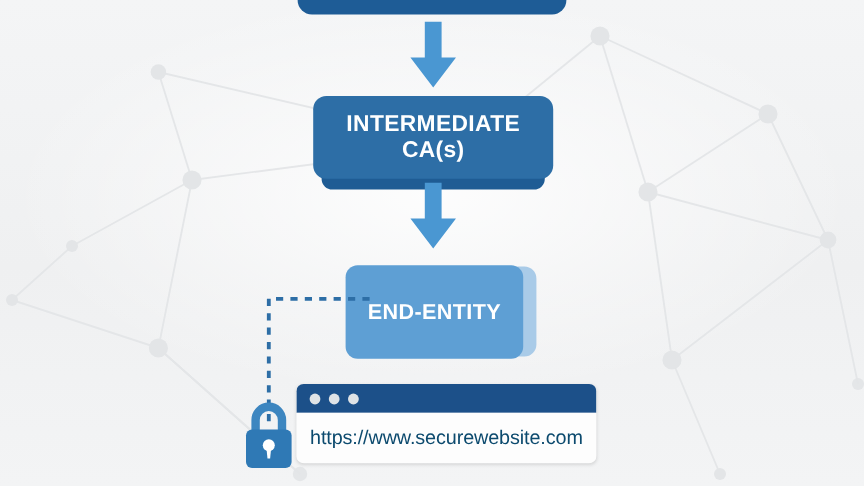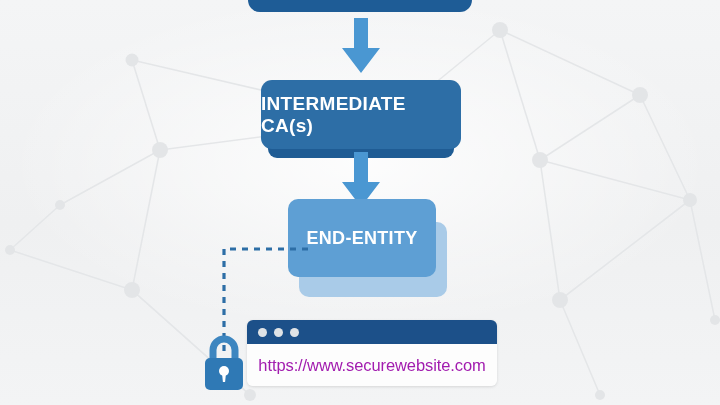--- a/index.html
+++ b/index.html
@@ -35,21 +35,21 @@
     pointer-events: none;
   }
 
   
   .flow-box {
     position: absolute;
     box-sizing: border-box;
     display: flex;
     align-items: center;
     justify-content: center;
-    text-align: left;
+    text-align: center;
     color: #ffffff;
     font-weight: bold;
     letter-spacing: 0.3px;
     line-height: 1.12;
     border-radius: 10px;
   }
   .flow-shadow {
     position: absolute;
     border-radius: 8px;
   }
@@ -77,21 +77,21 @@
   }
 
   
   #end-entity-shadow {
     left: 299px; top: 222px;
     width: 148px; height: 75px;
     background: #a9cbe8;
     border-radius: 10px;
   }
   #end-entity-box {
-    left: 288px; top: 199px;
+    left: 288px; top: 221px;
     width: 148px; height: 78px;
     background: #5e9fd4;
     font-size: 18px;
     border-radius: 10px;
     flex-direction: column;
   }
 
   
   .arrow {
     position: absolute;
@@ -142,21 +142,21 @@
     background: #dfe3e6;
   }
   #browser-urlbar {
     height: 42px;
     background: #fdfdfd;
     display: flex;
     align-items: center;
     justify-content: center;
   }
   #browser-url-text {
-    color: #a21caf;
+    color: #0c4a6e;
     font-size: 16.5px;
     letter-spacing: -0.1px;
     white-space: nowrap;
   }
 </style>
 </head>
 <body>
 
 <div id="stage">
 

